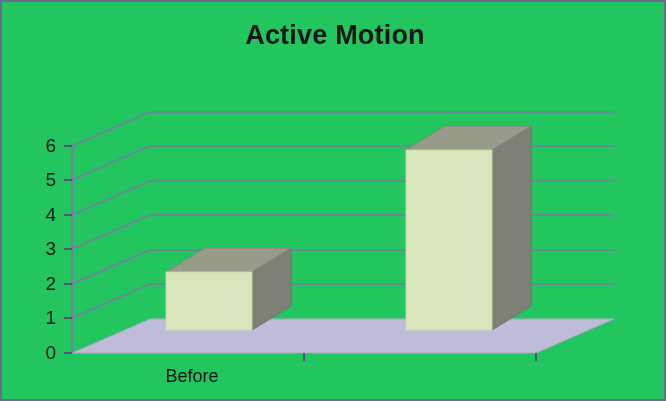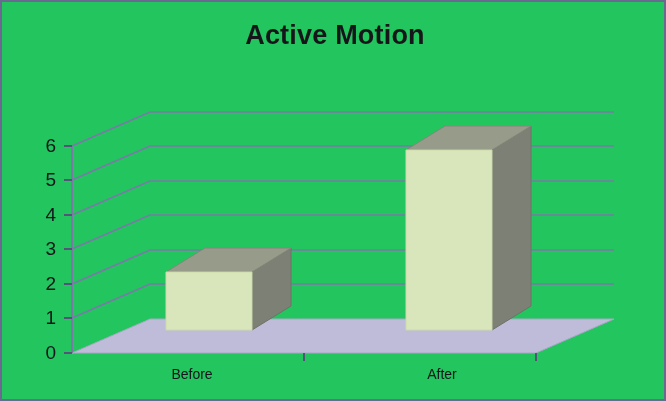--- a/index.html
+++ b/index.html
@@ -42,21 +42,21 @@
     position: absolute;
     width: 30px;
     text-align: right;
     font-size: 19px;
     color: #15151b;
     font-family: "Liberation Sans", sans-serif;
   }
   .cat-label {
     position: absolute;
     text-align: center;
-    font-size: 14px;
+    font-size: 18px;
     color: #15151b;
     font-family: "Liberation Sans", sans-serif;
     white-space: nowrap;
   }
 </style>
 </head>
 <body>
 
 <div id="chart-frame">
 
@@ -107,15 +107,14 @@
 
   <div class="tick-label" style="left:24px; top:133px;">6</div>
   <div class="tick-label" style="left:24px; top:167px;">5</div>
   <div class="tick-label" style="left:24px; top:202px;">4</div>
   <div class="tick-label" style="left:24px; top:236px;">3</div>
   <div class="tick-label" style="left:24px; top:271px;">2</div>
   <div class="tick-label" style="left:24px; top:305px;">1</div>
   <div class="tick-label" style="left:24px; top:340px;">0</div>
 
   <div class="cat-label" style="left:130px; top:364px; width:120px;">Before</div>
-  <div class="cat-label" style="left:380px; top:364px; width:120px;">After</div>
 
 </div>
 
 </body></html>

